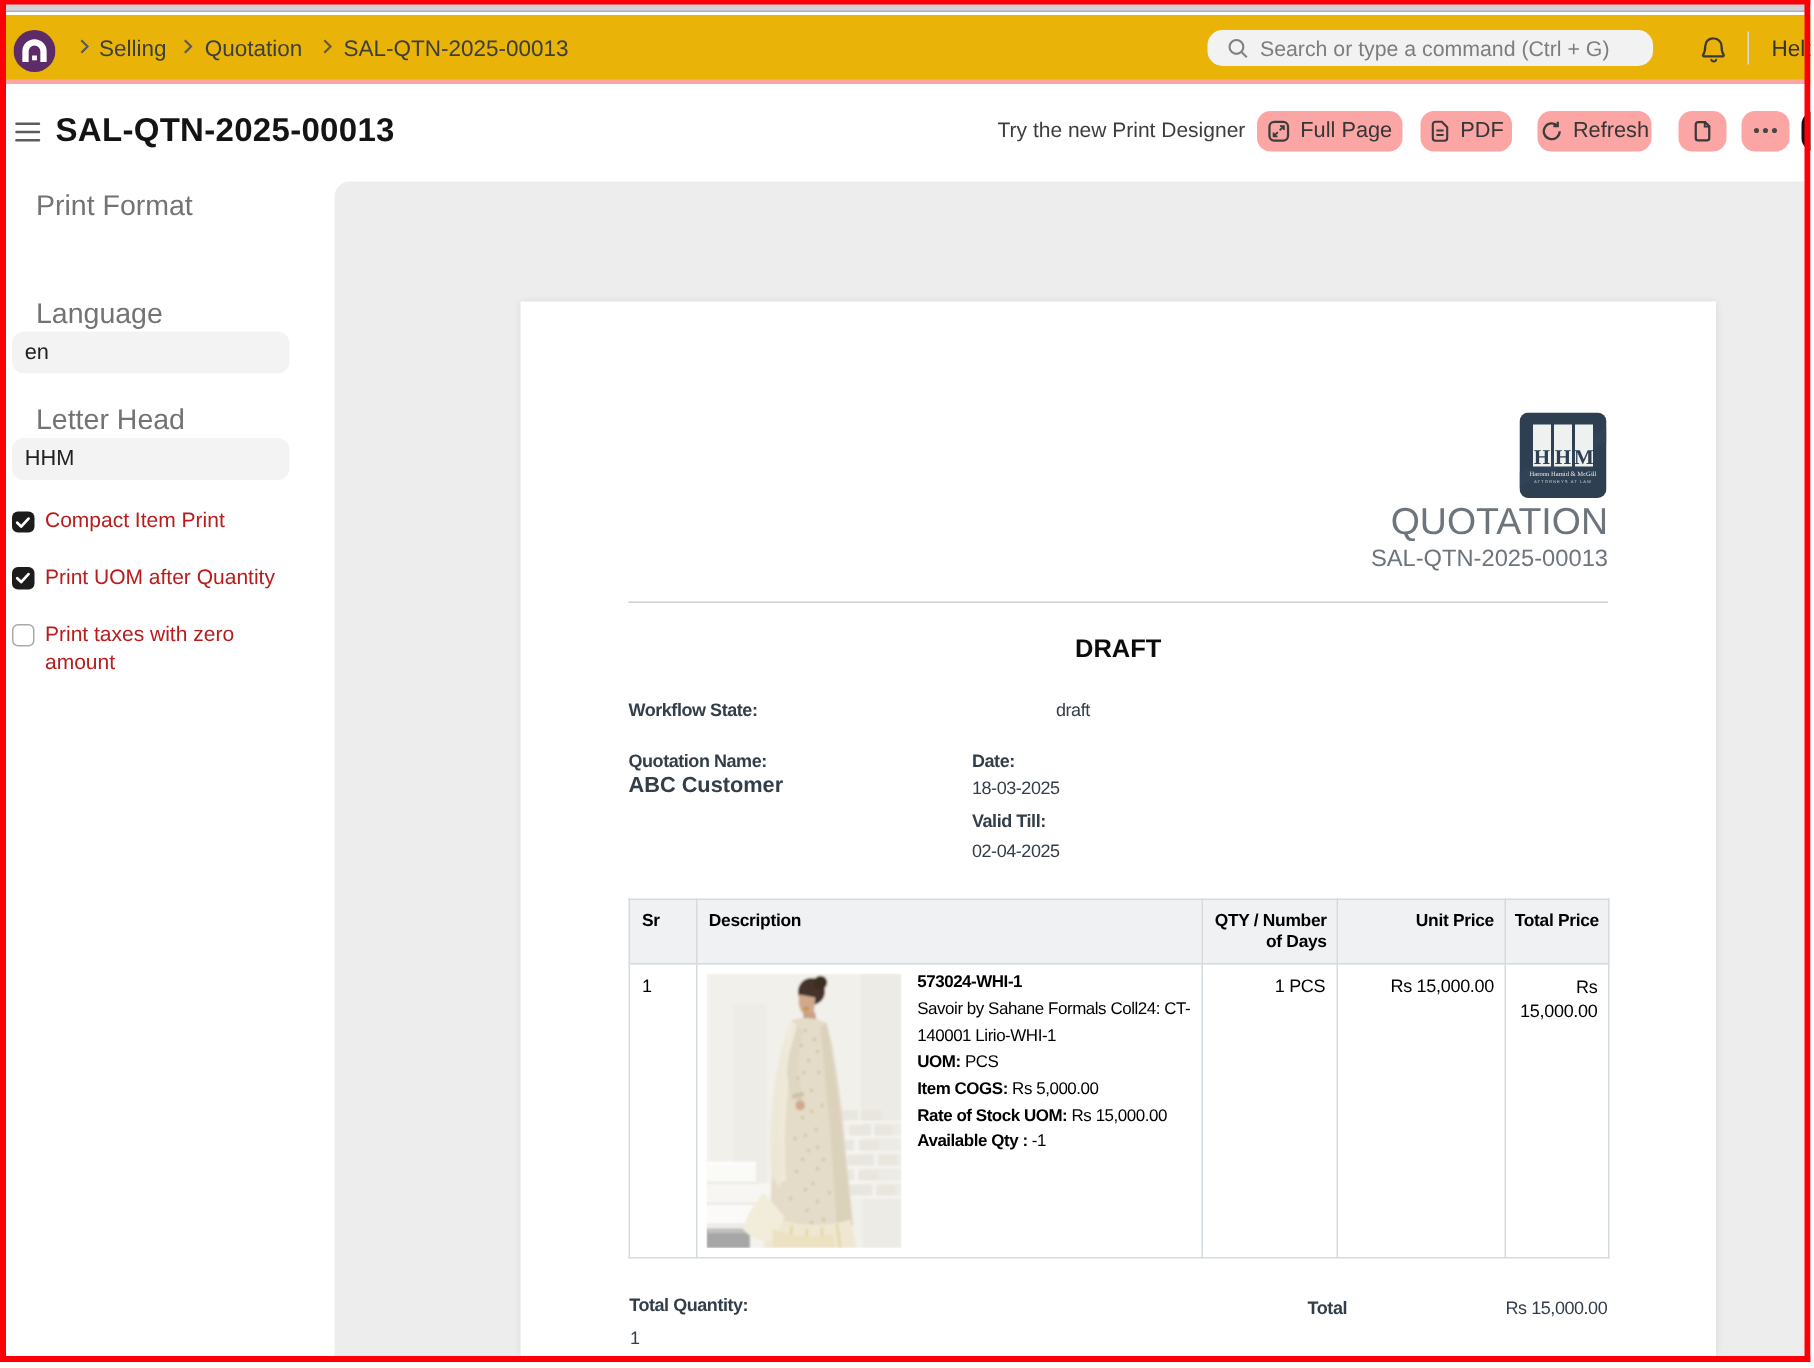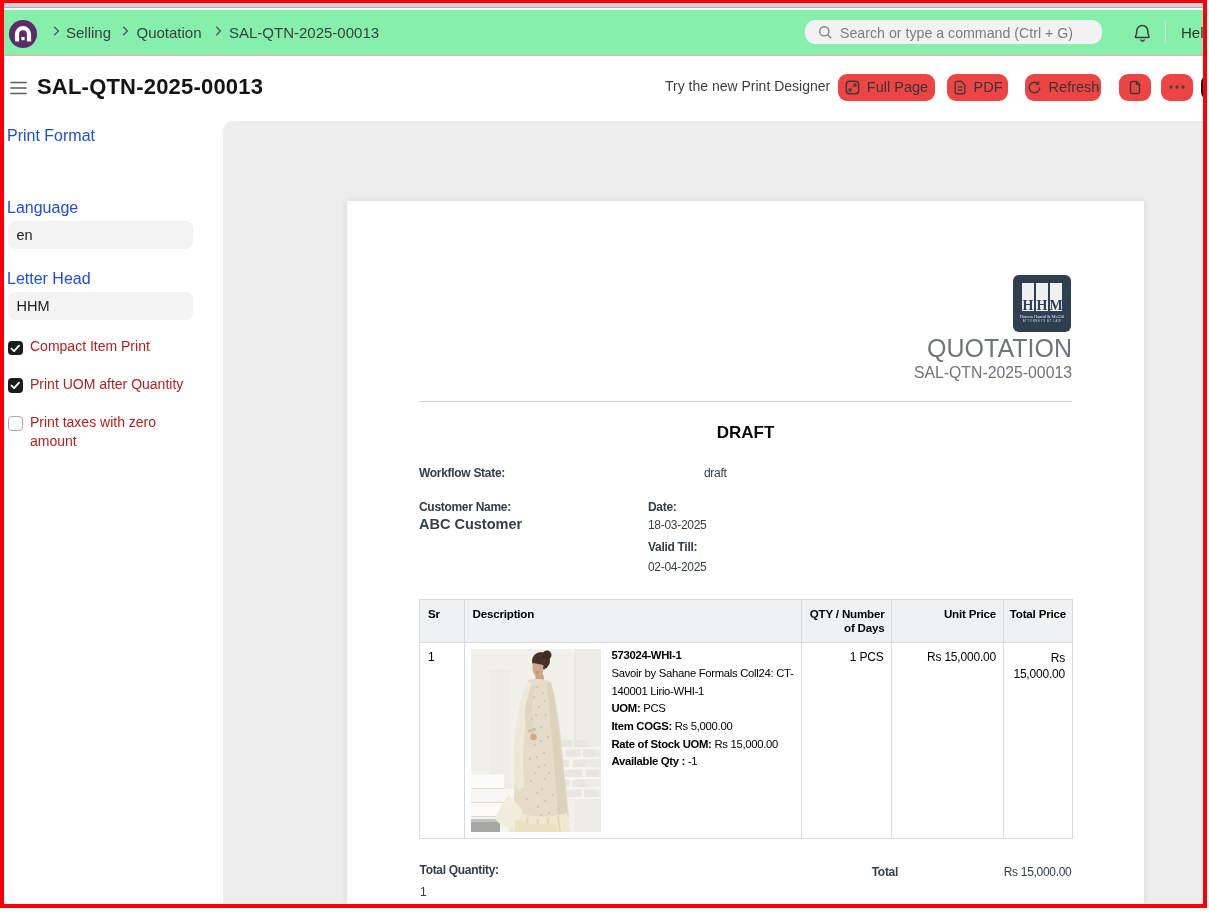--- a/index.html
+++ b/index.html
@@ -2,36 +2,36 @@
 <html><head>
 <meta charset="utf-8">
 <style>
   * { margin:0; padding:0; box-sizing:border-box; }
   html,body { width:1209px; height:912px; background:#fff; overflow:hidden; }
   body { font-family:"Liberation Sans", sans-serif; position:relative; }
   .abs { position:absolute; }
   
   #app { position:absolute; left:0; top:0; width:1207px; height:908px; background:#fff; overflow:hidden; }
   #topstrip { position:absolute; left:0; top:2px; width:100%; height:6px; background:#d3d3d7; border-bottom:1px solid #b0b0b5; }
-  #navbar { position:absolute; left:0; top:10px; width:100%; height:46px; background:#86efac; border-bottom:1px solid #fca5a5; }
+  #navbar { position:absolute; left:0; top:10px; width:100%; height:46px; background:#eab308; border-bottom:3px solid #fca5a5; }
   #pagehead { position:absolute; left:0; top:57px; width:100%; height:64px; background:#fff; }
   #sidebar { position:absolute; left:4px; top:121px; width:219px; bottom:4px; background:#fff; }
   #preview { position:absolute; left:223px; top:121px; width:980px; height:783px; background:#ededed; border-top-left-radius:10px; }
   #page { position:absolute; left:347px; top:201px; width:797px; height:703px; background:#fff; box-shadow:0 0 6px rgba(0,0,0,.10); }
   .rf { position:absolute; background:#fb0007; z-index:99; pointer-events:none; }
   
   .crumb { position:absolute; top:14px; font-size:15px; color:#3b3f42; }
   .sep { position:absolute; top:15px; }
   #searchbox { position:absolute; left:805px; top:10px; width:297px; height:24px; background:#f2f2f2; border-radius:10px; }
   #searchbox span { position:absolute; left:35px; top:4.5px; font-size:14.2px; color:#7d7d7d; }
   
   #title { position:absolute; left:37px; top:16.5px; font-size:22px; font-weight:bold; color:#141414; letter-spacing:.2px; }
-  .btn { position:absolute; top:17px; height:26.5px; background:#ef4444; border-radius:9px; display:flex; align-items:center; justify-content:center; gap:7px; font-size:14.5px; color:#363636; }
-  
-  .sblabel { position:absolute; left:3px; font-size:16px; color:#1d4ed8; }
+  .btn { position:absolute; top:17px; height:26.5px; background:#fca5a5; border-radius:9px; display:flex; align-items:center; justify-content:center; gap:7px; font-size:14.5px; color:#363636; }
+  
+  .sblabel { position:absolute; left:20px; font-size:19px; color:#737373; }
   .sbinput { position:absolute; left:3.5px; width:185px; height:28px; background:#f3f3f3; border-radius:8px; font-size:14.5px; color:#212121; line-height:28px; padding-left:9px; }
   .cb { position:absolute; left:4px; width:14.5px; height:14.5px; border-radius:4px; }
   .cb.on { background:#1c1c1c; }
   .cb.off { background:#fff; border:1px solid #a9a9a9; }
   .cblabel { position:absolute; left:26px; font-size:14px; color:#b91c1c; line-height:19.5px; }
   
   #page .doc { color:#333e48; }
   .b { font-weight:bold; }
   #qttl { position:absolute; right:72px; top:132.5px; font-size:25px; color:#6d747b; }
   #qnum { position:absolute; right:72px; top:162.5px; font-size:15.8px; color:#6d747b; }
@@ -174,21 +174,21 @@
       <text x="29" y="47" fill="#cfd3d8" font-size="2.8" text-anchor="middle" letter-spacing="0.7">ATTORNEYS AT LAW</text>
     </svg>
     <div id="qttl">QUOTATION</div>
     <div id="qnum">SAL-QTN-2025-00013</div>
     <div id="dochr"></div>
     <div id="draft">DRAFT</div>
 
     <div class="doc f12 b abs" style="left:72px;top:266px">Workflow State:</div>
     <div class="doc f12 abs" style="left:357px;top:266px">draft</div>
 
-    <div class="doc f12 b abs" style="left:72px;top:300px">Customer Name:</div>
+    <div class="doc f12 b abs" style="left:72px;top:300px">Quotation Name:</div>
     <div class="doc b abs" style="left:72px;top:315px;font-size:14.5px">ABC Customer</div>
 
     <div class="doc f12 b abs" style="left:301px;top:300px">Date:</div>
     <div class="doc f12 abs" style="left:301px;top:317.5px">18-03-2025</div>
     <div class="doc f12 b abs" style="left:301px;top:339.5px">Valid Till:</div>
     <div class="doc f12 abs" style="left:301px;top:359.5px">02-04-2025</div>
 
     <table id="items">
       <colgroup>
           <col style="width:44.5px">

